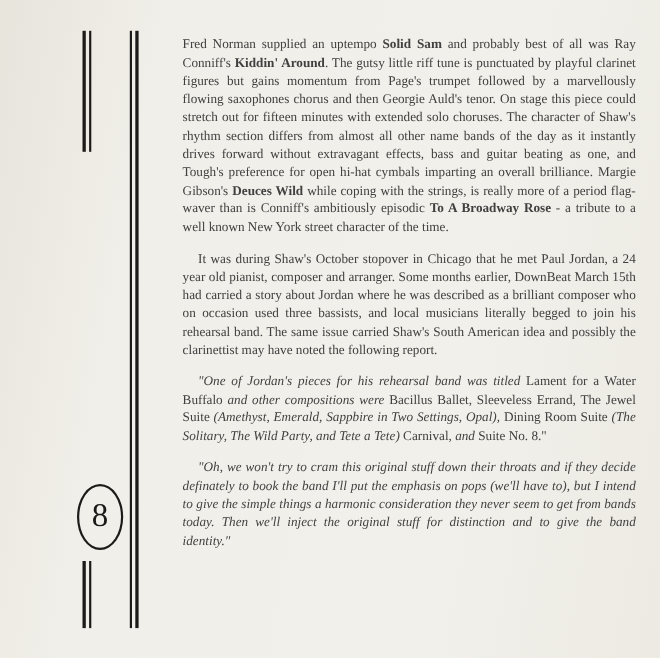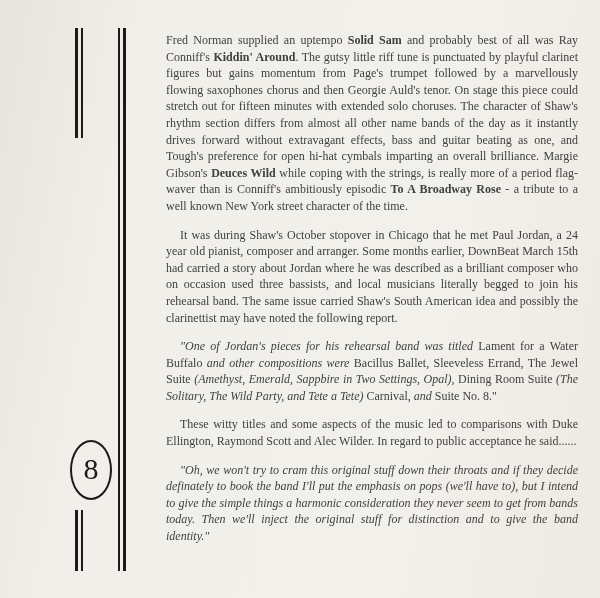--- a/index.html
+++ b/index.html
@@ -95,16 +95,15 @@
   <div class="rule rule-f"></div>
 
   <div class="folio">
     <span class="folio-num">8</span>
   </div>
 
   <div class="column" id="body-column">
       <p><span>Fred Norman supplied an uptempo </span><span class="b">Solid Sam</span><span> and probably best of all was Ray Conniff's </span><span class="b">Kiddin' Around</span><span>. The gutsy little riff tune is punctuated by playful clarinet figures but gains momentum from Page's trumpet followed by a marvellously flowing saxophones chorus and then Georgie Auld's tenor. On stage this piece could stretch out for fifteen minutes with extended solo choruses. The character of Shaw's rhythm section differs from almost all other name bands of the day as it instantly drives forward without extravagant effects, bass and guitar beating as one, and Tough's preference for open hi-hat cymbals imparting an overall brilliance. Margie Gibson's </span><span class="b">Deuces Wild</span><span> while coping with the strings, is really more of a period flag-waver than is Conniff's ambitiously episodic </span><span class="b">To A Broadway Rose</span><span> - a tribute to a well known New York street character of the time.</span></p>
       <p class="indent"><span>It was during Shaw's October stopover in Chicago that he met Paul Jordan, a 24 year old pianist, composer and arranger. Some months earlier, DownBeat March 15th had carried a story about Jordan where he was described as a brilliant composer who on occasion used three bassists, and local musicians literally begged to join his rehearsal band. The same issue carried Shaw's South American idea and possibly the clarinettist may have noted the following report.</span></p>
       <p class="indent"><span class="i">"One of Jordan's pieces for his rehearsal band was titled </span><span>Lament for a Water Buffalo </span><span class="i">and other compositions were </span><span>Bacillus Ballet, Sleeveless Errand, The Jewel Suite </span><span class="i">(Amethyst, Emerald, Sappbire in Two Settings, Opal), </span><span>Dining Room Suite </span><span class="i">(The Solitary, The Wild Party, and Tete a Tete) </span><span>Carnival, </span><span class="i">and </span><span>Suite No. 8."</span></p>
-      <p class="indent"><span>These witty titles and some aspects of the music led to comparisons with Duke Ellington, Raymond Scott and Alec Wilder. In regard to public acceptance he said......</span></p>
       <p class="indent"><span class="i">"Oh, we won't try to cram this original stuff down their throats and if they decide definately to book the band I'll put the emphasis on pops (we'll have to), but I intend to give the simple things a harmonic consideration they never seem to get from bands today. Then we'll inject the original stuff for distinction and to give the band identity."</span></p>
     </div>
 </div>
 
 </body></html>

